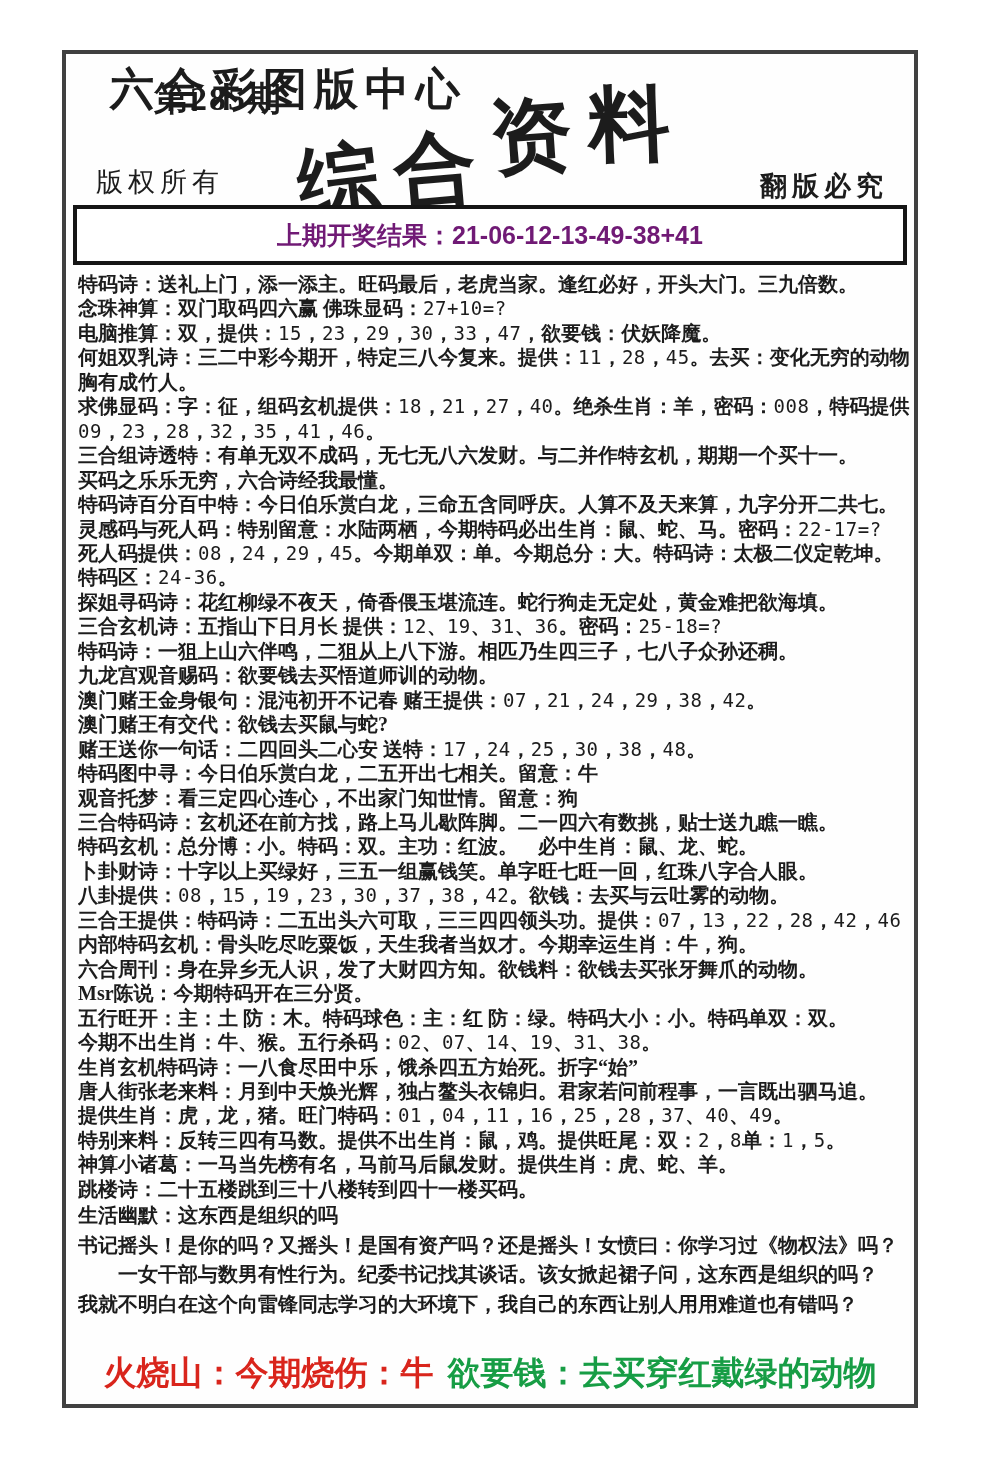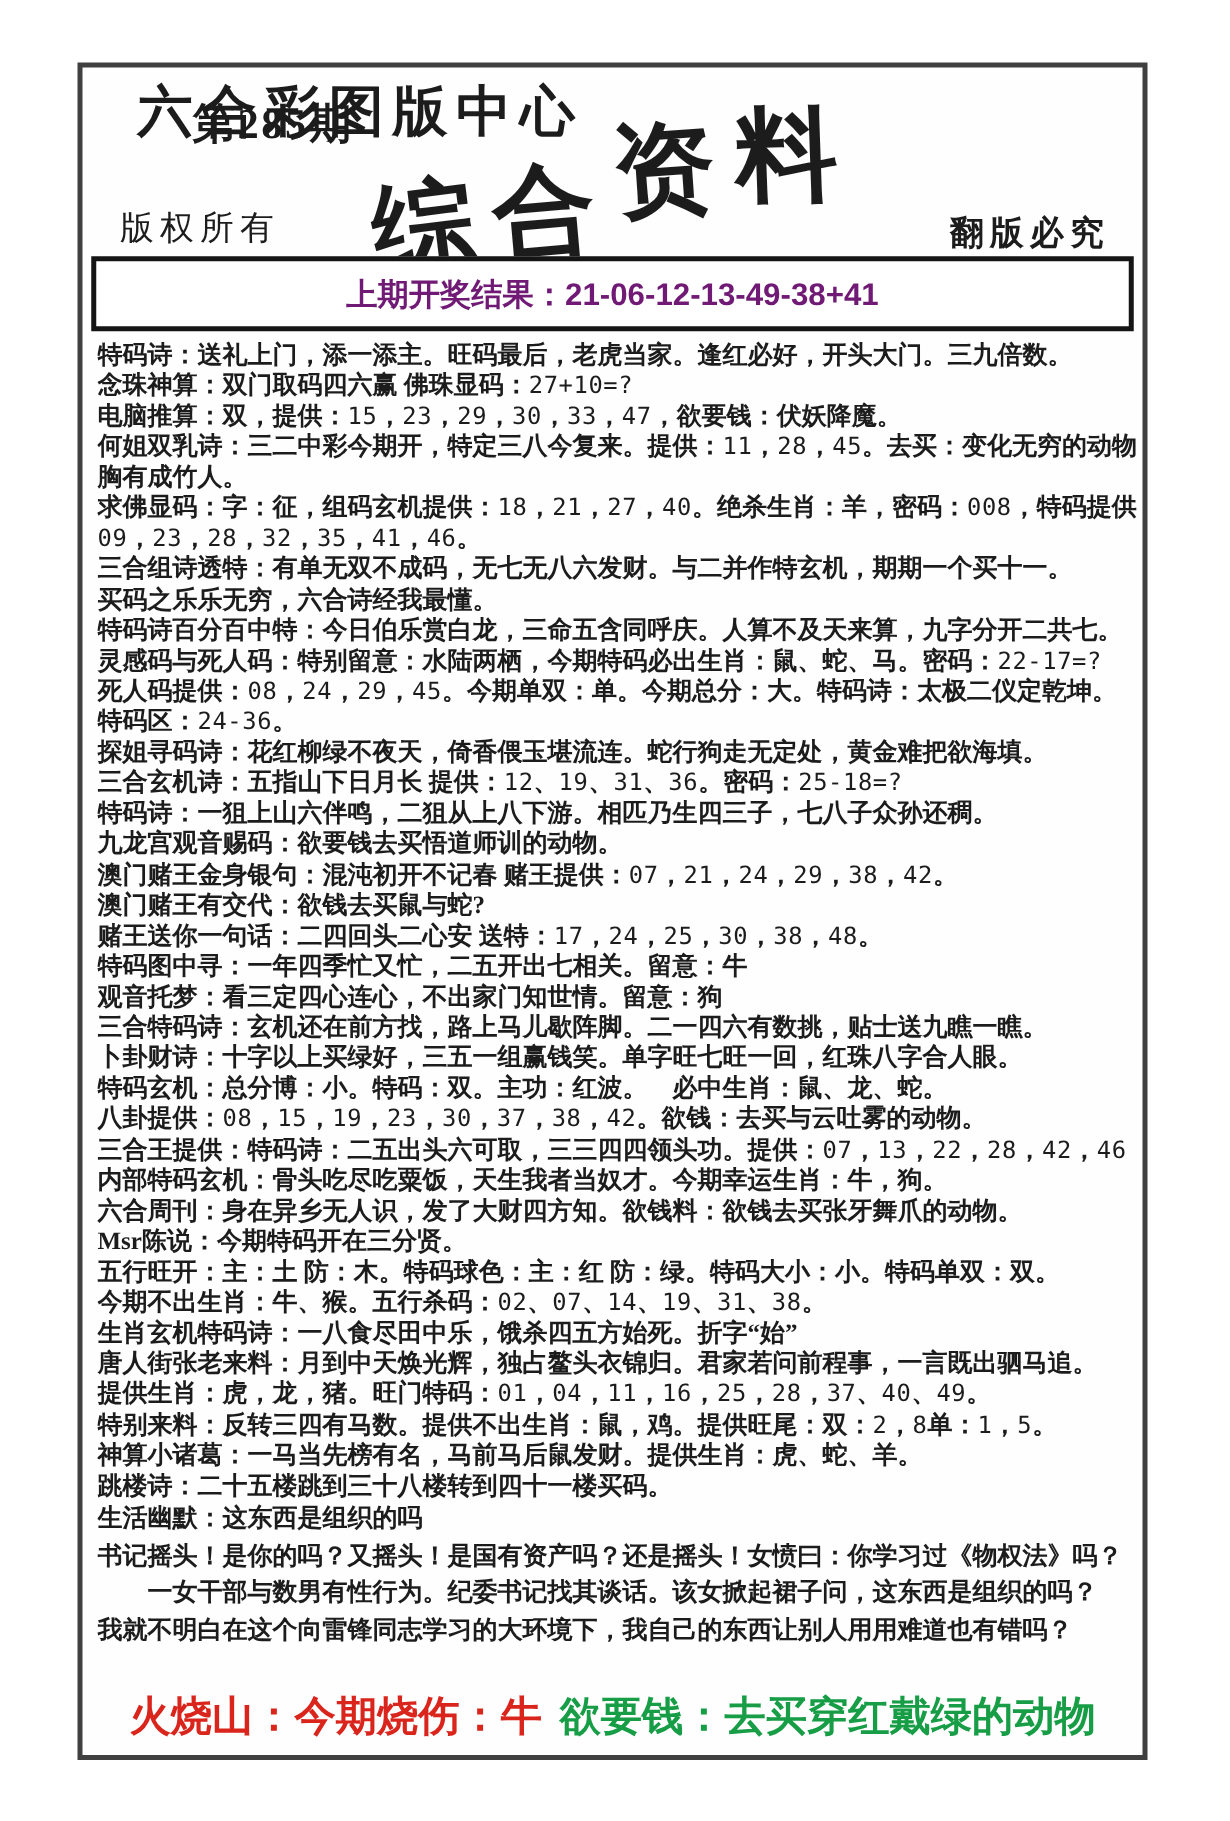--- a/index.html
+++ b/index.html
@@ -99,25 +99,25 @@
       <div class="bodyline">灵感码与死人码：特别留意：水陆两栖，今期特码必出生肖：鼠、蛇、马。密码：<span class="num">22-17=?</span></div>
       <div class="bodyline">死人码提供：<span class="num">08</span>，<span class="num">24</span>，<span class="num">29</span>，<span class="num">45</span>。今期单双：单。今期总分：大。特码诗：太极二仪定乾坤。</div>
       <div class="bodyline">特码区：<span class="num">24-36</span>。</div>
       <div class="bodyline">探姐寻码诗：花红柳绿不夜天，倚香偎玉堪流连。蛇行狗走无定处，黄金难把欲海填。</div>
       <div class="bodyline">三合玄机诗：五指山下日月长 提供：<span class="num">12</span>、<span class="num">19</span>、<span class="num">31</span>、<span class="num">36</span>。密码：<span class="num">25-18=?</span></div>
       <div class="bodyline">特码诗：一狙上山六伴鸣，二狙从上八下游。相匹乃生四三子，七八子众孙还稠。</div>
       <div class="bodyline">九龙宫观音赐码：欲要钱去买悟道师训的动物。</div>
       <div class="bodyline">澳门赌王金身银句：混沌初开不记春 赌王提供：<span class="num">07</span>，<span class="num">21</span>，<span class="num">24</span>，<span class="num">29</span>，<span class="num">38</span>，<span class="num">42</span>。</div>
       <div class="bodyline">澳门赌王有交代：欲钱去买鼠与蛇?</div>
       <div class="bodyline">赌王送你一句话：二四回头二心安 送特：<span class="num">17</span>，<span class="num">24</span>，<span class="num">25</span>，<span class="num">30</span>，<span class="num">38</span>，<span class="num">48</span>。</div>
-      <div class="bodyline">特码图中寻：一年四季忙又忙，二五开出七相关。留意：牛</div>
+      <div class="bodyline">特码图中寻：今日伯乐赏白龙，二五开出七相关。留意：牛</div>
       <div class="bodyline">观音托梦：看三定四心连心，不出家门知世情。留意：狗</div>
       <div class="bodyline">三合特码诗：玄机还在前方找，路上马儿歇阵脚。二一四六有数挑，贴士送九瞧一瞧。</div>
+      <div class="bodyline">特码玄机：总分博：小。特码：双。主功：红波。　必中生肖：鼠、龙、蛇。</div>
       <div class="bodyline">卜卦财诗：十字以上买绿好，三五一组赢钱笑。单字旺七旺一回，红珠八字合人眼。</div>
-      <div class="bodyline">特码玄机：总分博：小。特码：双。主功：红波。　必中生肖：鼠、龙、蛇。</div>
       <div class="bodyline">八卦提供：<span class="num">08</span>，<span class="num">15</span>，<span class="num">19</span>，<span class="num">23</span>，<span class="num">30</span>，<span class="num">37</span>，<span class="num">38</span>，<span class="num">42</span>。欲钱：去买与云吐雾的动物。</div>
       <div class="bodyline">三合王提供：特码诗：二五出头六可取，三三四四领头功。提供：<span class="num">07</span>，<span class="num">13</span>，<span class="num">22</span>，<span class="num">28</span>，<span class="num">42</span>，<span class="num">46</span></div>
       <div class="bodyline">内部特码玄机：骨头吃尽吃粟饭，天生我者当奴才。今期幸运生肖：牛，狗。</div>
       <div class="bodyline">六合周刊：身在异乡无人识，发了大财四方知。欲钱料：欲钱去买张牙舞爪的动物。</div>
       <div class="bodyline">Msr陈说：今期特码开在三分贤。</div>
       <div class="bodyline">五行旺开：主：土 防：木。特码球色：主：红 防：绿。特码大小：小。特码单双：双。</div>
       <div class="bodyline">今期不出生肖：牛、猴。五行杀码：<span class="num">02</span>、<span class="num">07</span>、<span class="num">14</span>、<span class="num">19</span>、<span class="num">31</span>、<span class="num">38</span>。</div>
       <div class="bodyline">生肖玄机特码诗：一八食尽田中乐，饿杀四五方始死。折字“始”</div>
       <div class="bodyline">唐人街张老来料：月到中天焕光辉，独占鳌头衣锦归。君家若问前程事，一言既出驷马追。</div>
       <div class="bodyline">提供生肖：虎，龙，猪。旺门特码：<span class="num">01</span>，<span class="num">04</span>，<span class="num">11</span>，<span class="num">16</span>，<span class="num">25</span>，<span class="num">28</span>，<span class="num">37</span>、<span class="num">40</span>、<span class="num">49</span>。</div>

